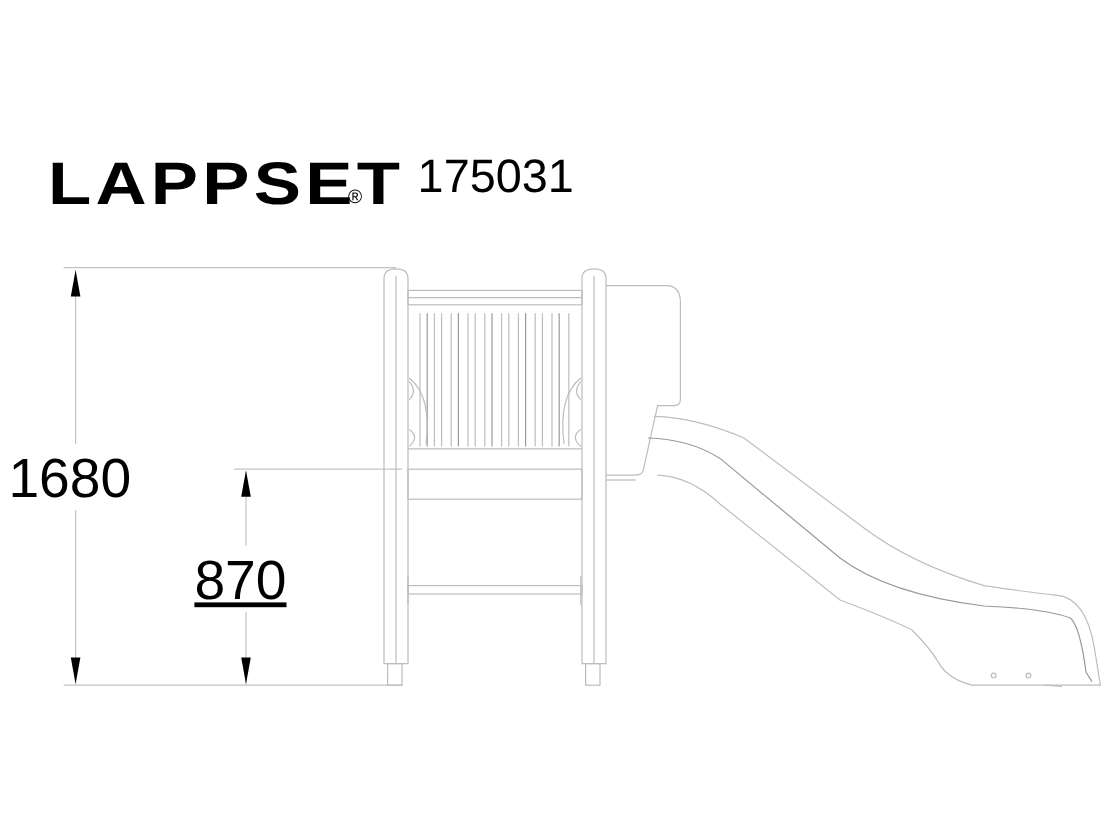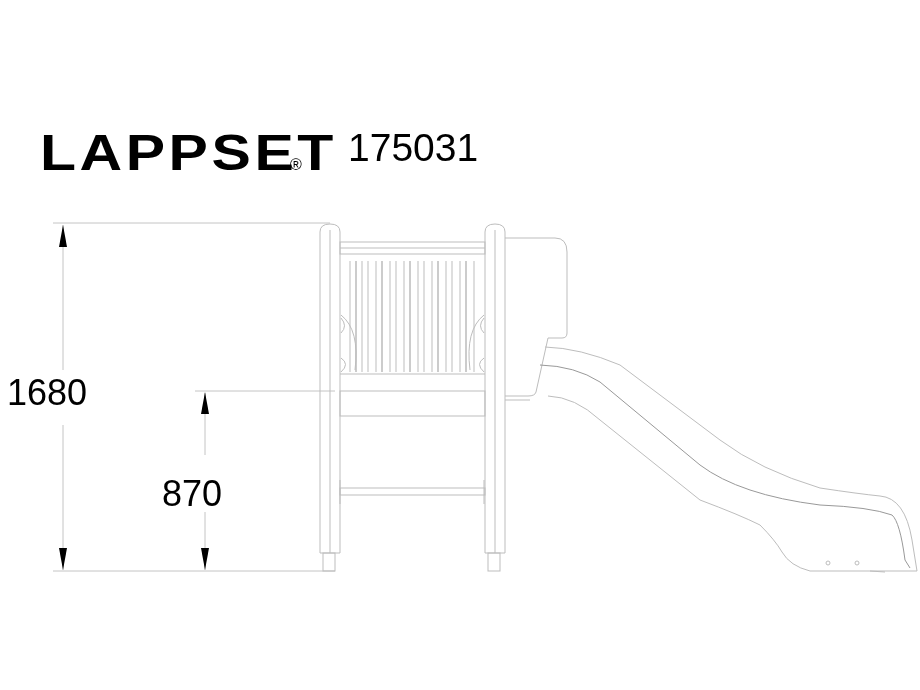--- a/index.html
+++ b/index.html
@@ -15,24 +15,24 @@
       position: absolute; left: 290px; top: 157px;
       font-size: 16px; color: #000; line-height: 1;
     }
     .product-id {
       position: absolute; left: 348px; top: 128px;
       font-family: "Liberation Sans", sans-serif; font-size: 39px; color: #000;
       line-height: 1;
     }
     .dim-label {
       position: absolute; font-family: "Liberation Sans", sans-serif; color: #000;
-      font-size: 36px; line-height: 1; background: #fff; padding: 0 2px; text-align: center;
+      font-size: 46px; line-height: 1; background: #fff; padding: 0 2px; text-align: center;
     }
     #dim-1680 { left: 5px; top: 375px; }
-    #dim-870 { left: 160px; top: 476px; }
+    #dim-870 { left: 160px; top: 460px; text-decoration: underline; }
     svg.drawing { position: absolute; left: 0; top: 0; }
   </style>
 </head>
 <body>
 
 <div class="brand">LAPPSET</div>
 <div class="reg">®</div>
 <div class="product-id">175031</div>
 
 <svg class="drawing" width="920" height="690" viewBox="0 0 920 690" xmlns="http://www.w3.org/2000/svg">

